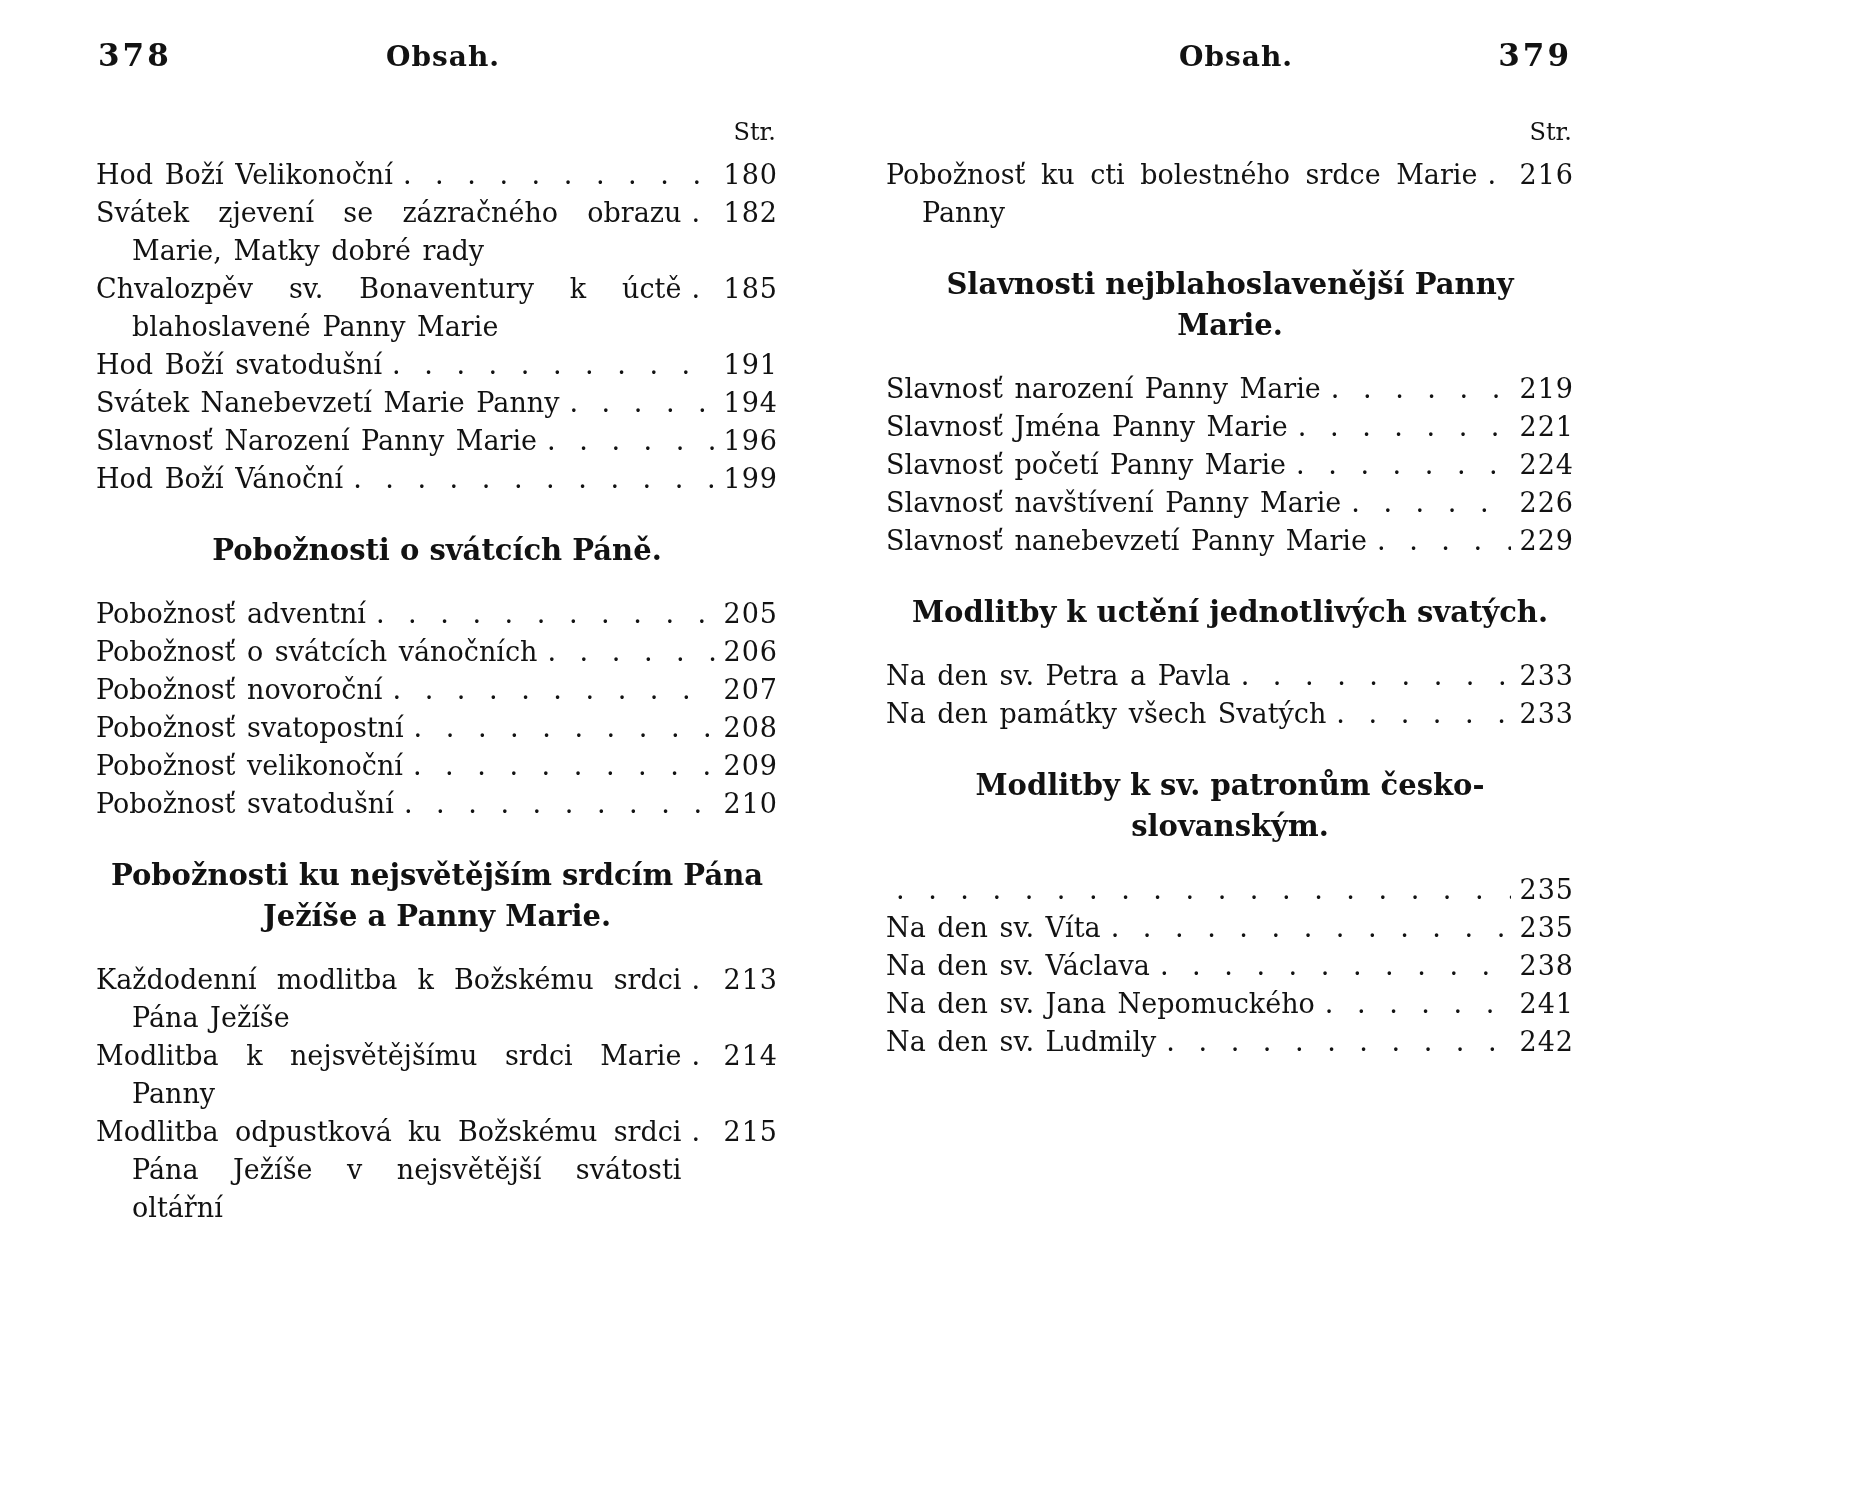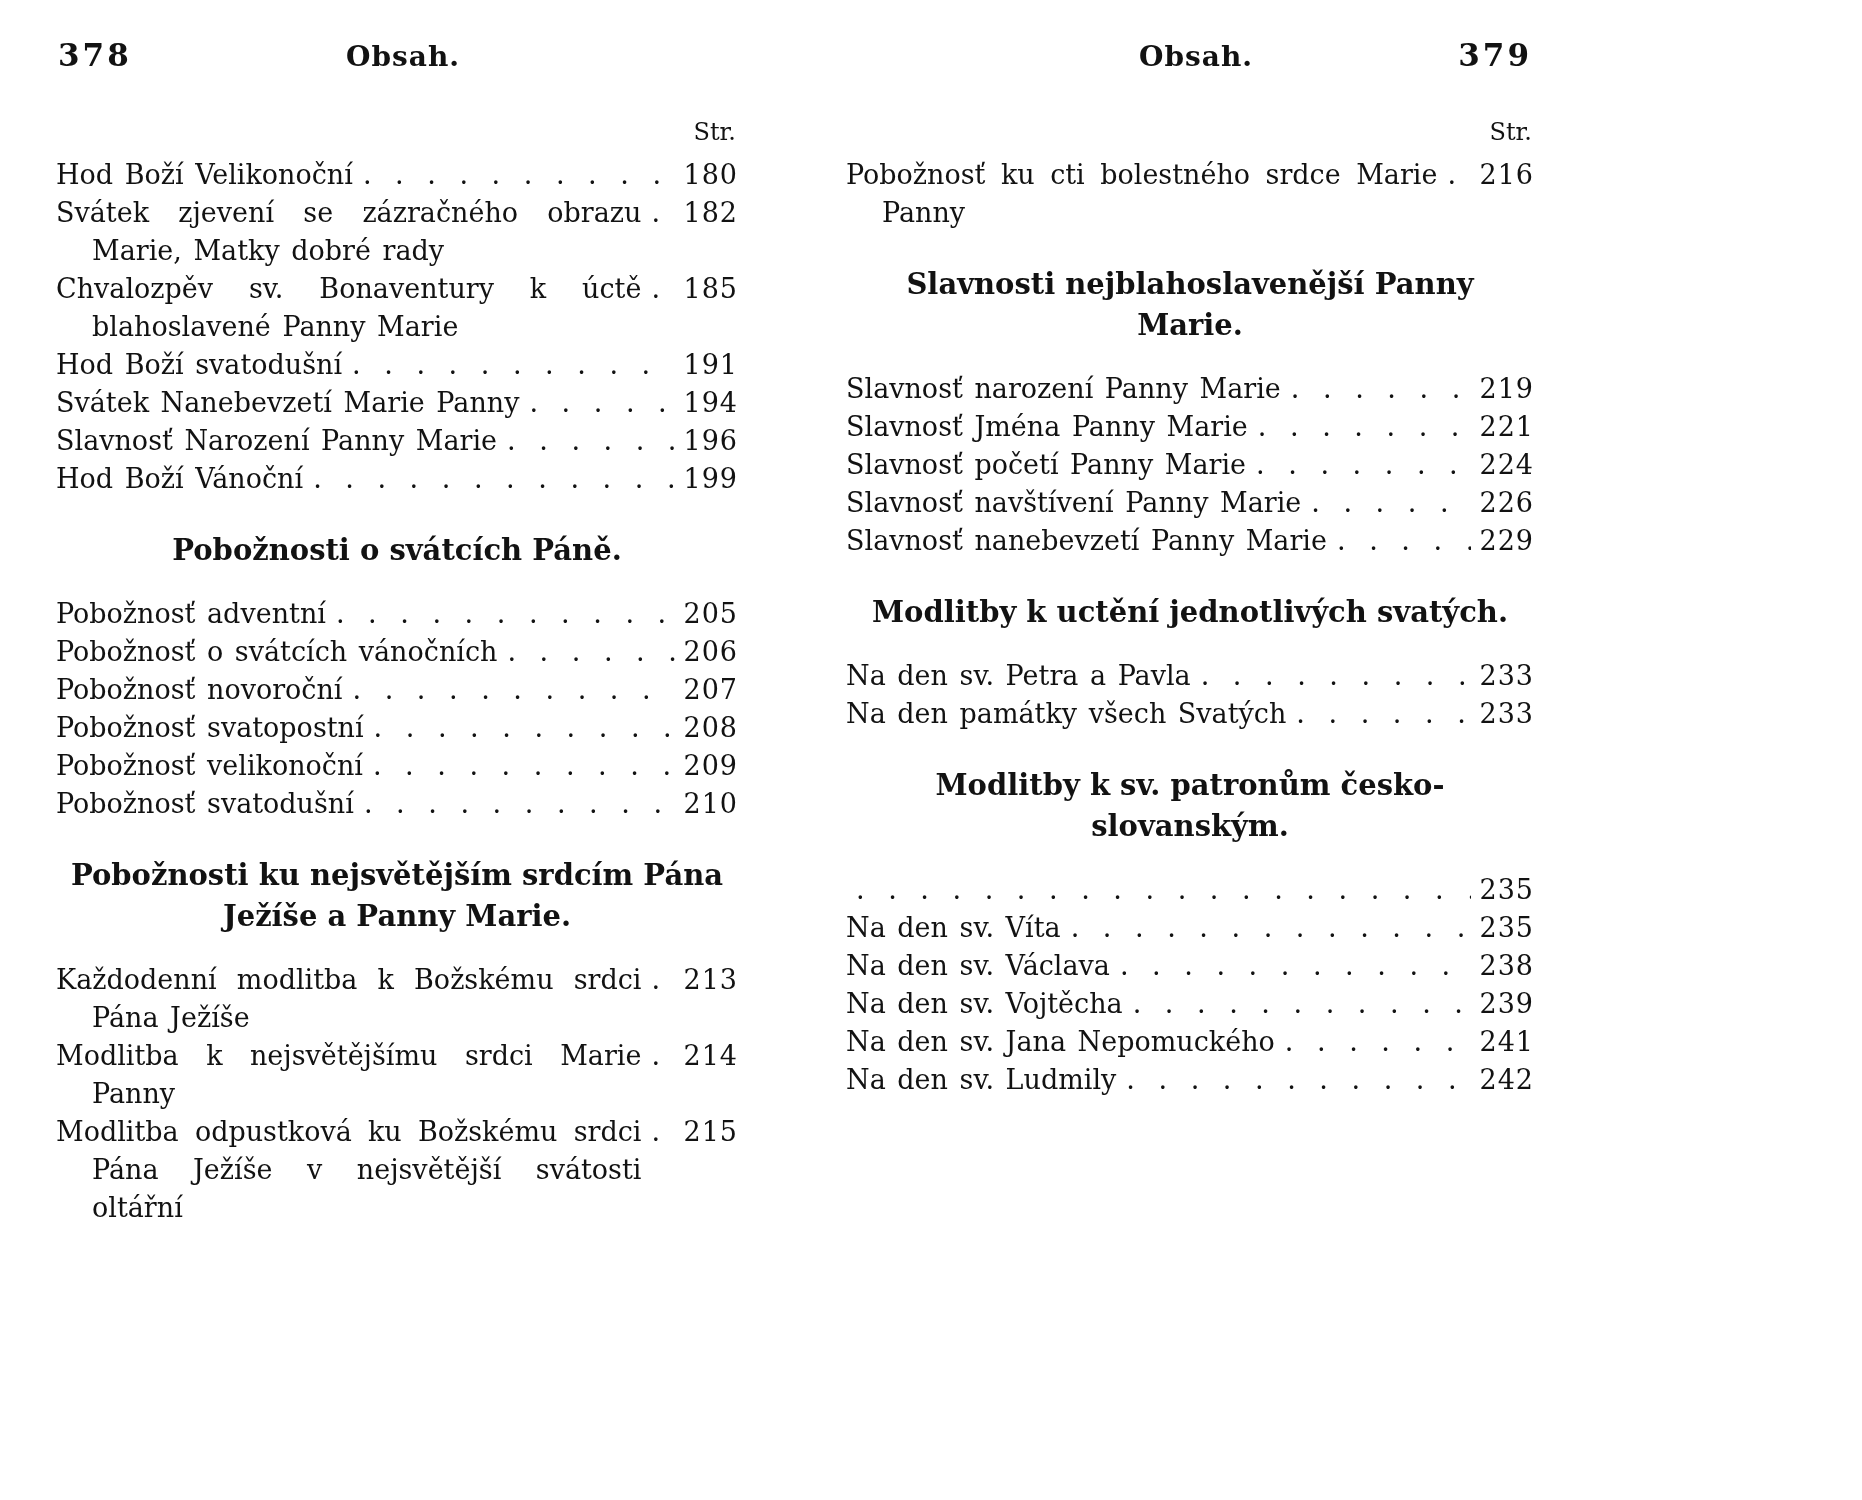--- a/index.html
+++ b/index.html
@@ -5,21 +5,21 @@
   * { box-sizing: border-box; }
   html, body { margin: 0; padding: 0; }
   body {
     width: 1862px;
     height: 1500px;
     overflow: hidden;
     background: #ffffff;
     font-family: "DejaVu Serif", "Liberation Serif", serif;
     color: #121212;
   }
-  .spread { display: flex; align-items: flex-start; padding-top: 40px; }
+  .spread { display: flex; align-items: flex-start; padding-top: 40px; margin-left: 40px; }
   .page { flex: 0 0 auto; }
   .page-left  { width: 682px; margin-left: 56px; }
   .page-right { width: 688px; margin-left: 108px; }
 
   .page-header { position: relative; height: 44px; }
   .running-title {
     position: absolute; left: 12px; right: 0;
     text-align: center; font-weight: bold;
     font-size: 28px; letter-spacing: 1px;
   }
@@ -229,25 +229,20 @@
             <span class="entry-title">Na den sv. Víta</span>
             <span class="entry-dots"></span>
             <span class="entry-page">235</span>
           </div>
           <div class="entry">
             <span class="entry-title">Na den sv. Václava</span>
             <span class="entry-dots"></span>
             <span class="entry-page">238</span>
           </div>
           <div class="entry">
-            <span class="entry-title">Na den sv. Vojtěcha</span>
-            <span class="entry-dots"></span>
-            <span class="entry-page">239</span>
-          </div>
-          <div class="entry">
             <span class="entry-title">Na den sv. Jana Nepomuckého</span>
             <span class="entry-dots"></span>
             <span class="entry-page">241</span>
           </div>
           <div class="entry">
             <span class="entry-title">Na den sv. Ludmily</span>
             <span class="entry-dots"></span>
             <span class="entry-page">242</span>
           </div>
         </div>

